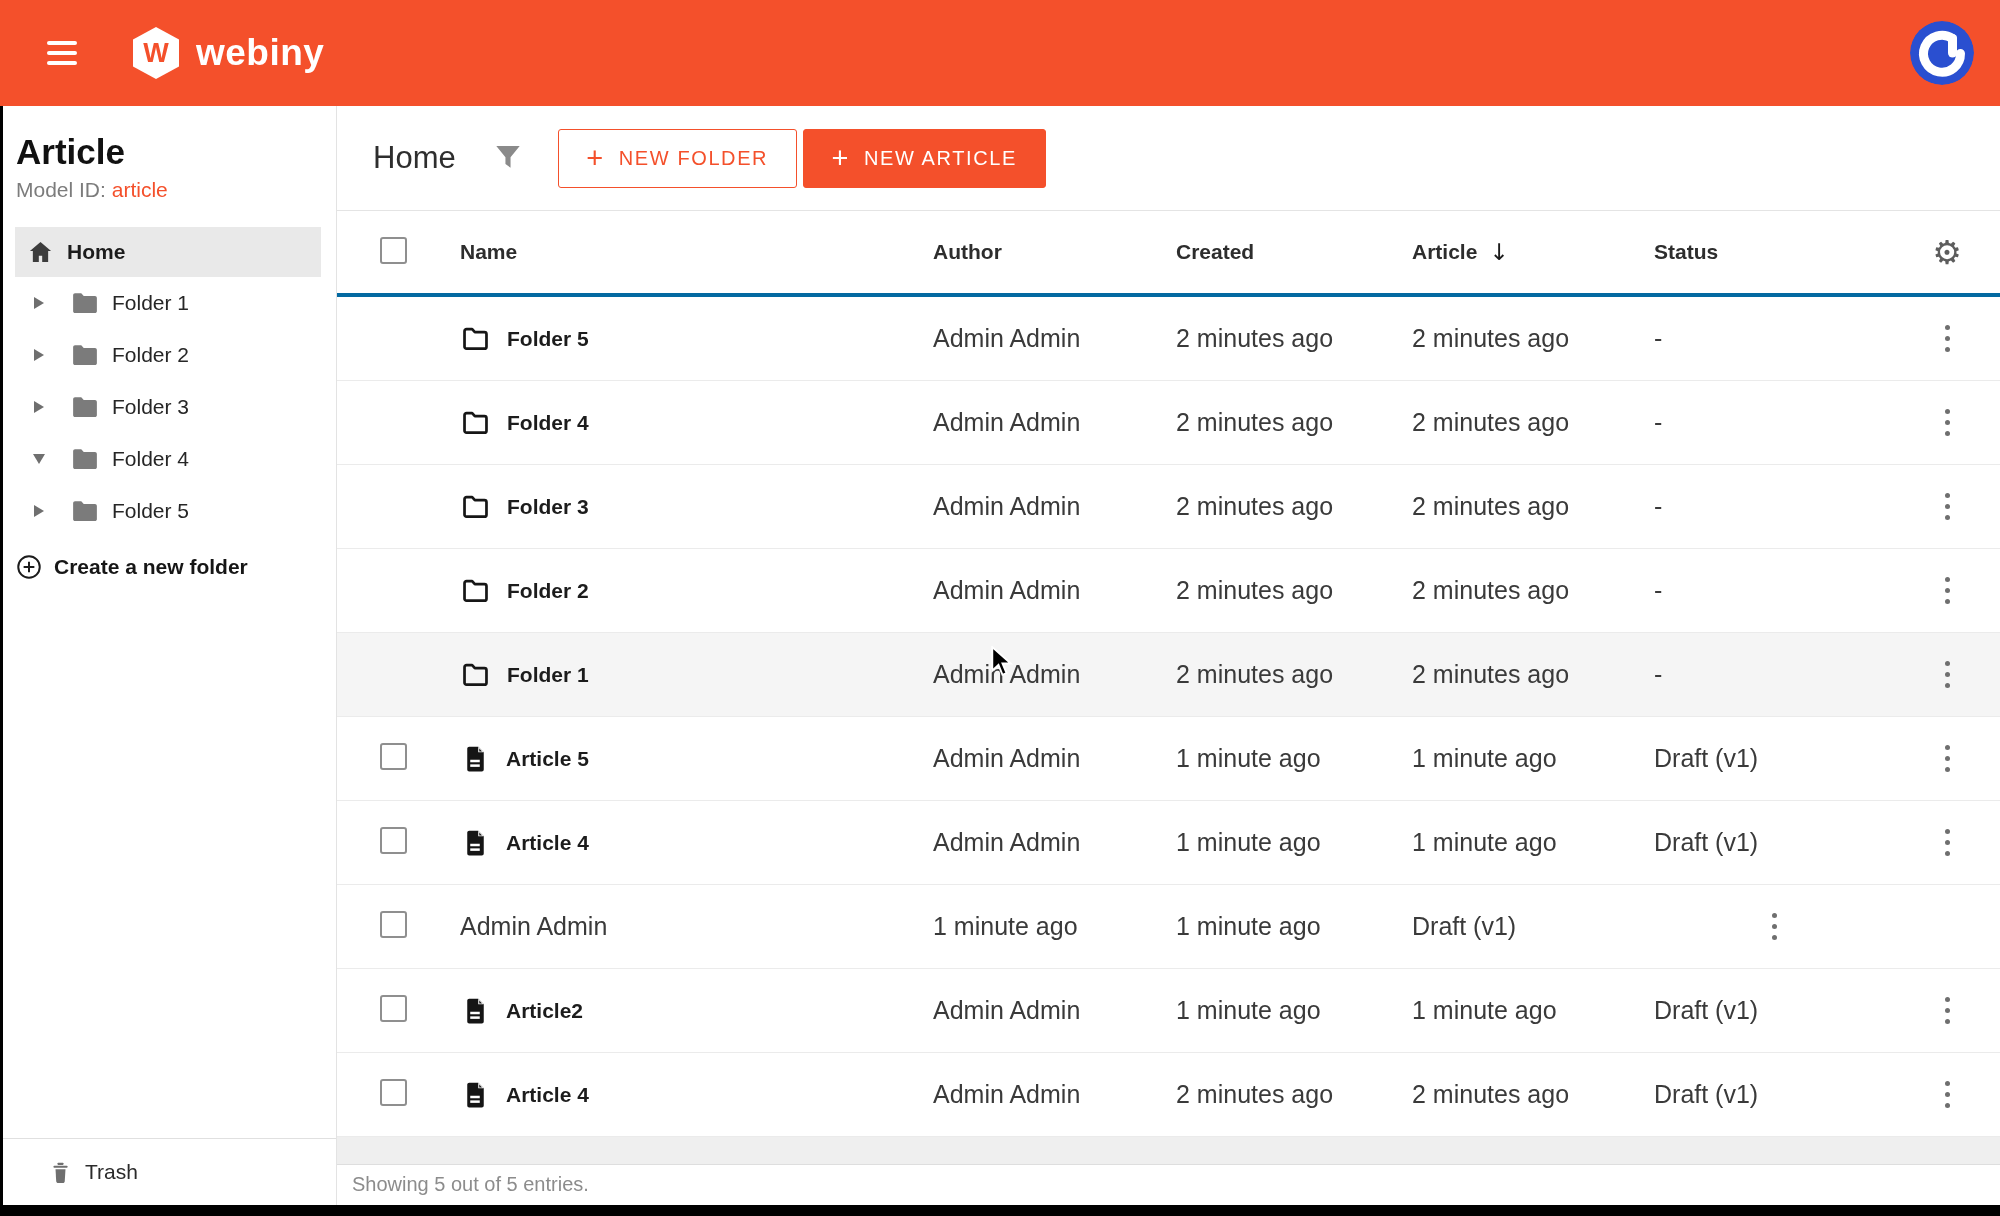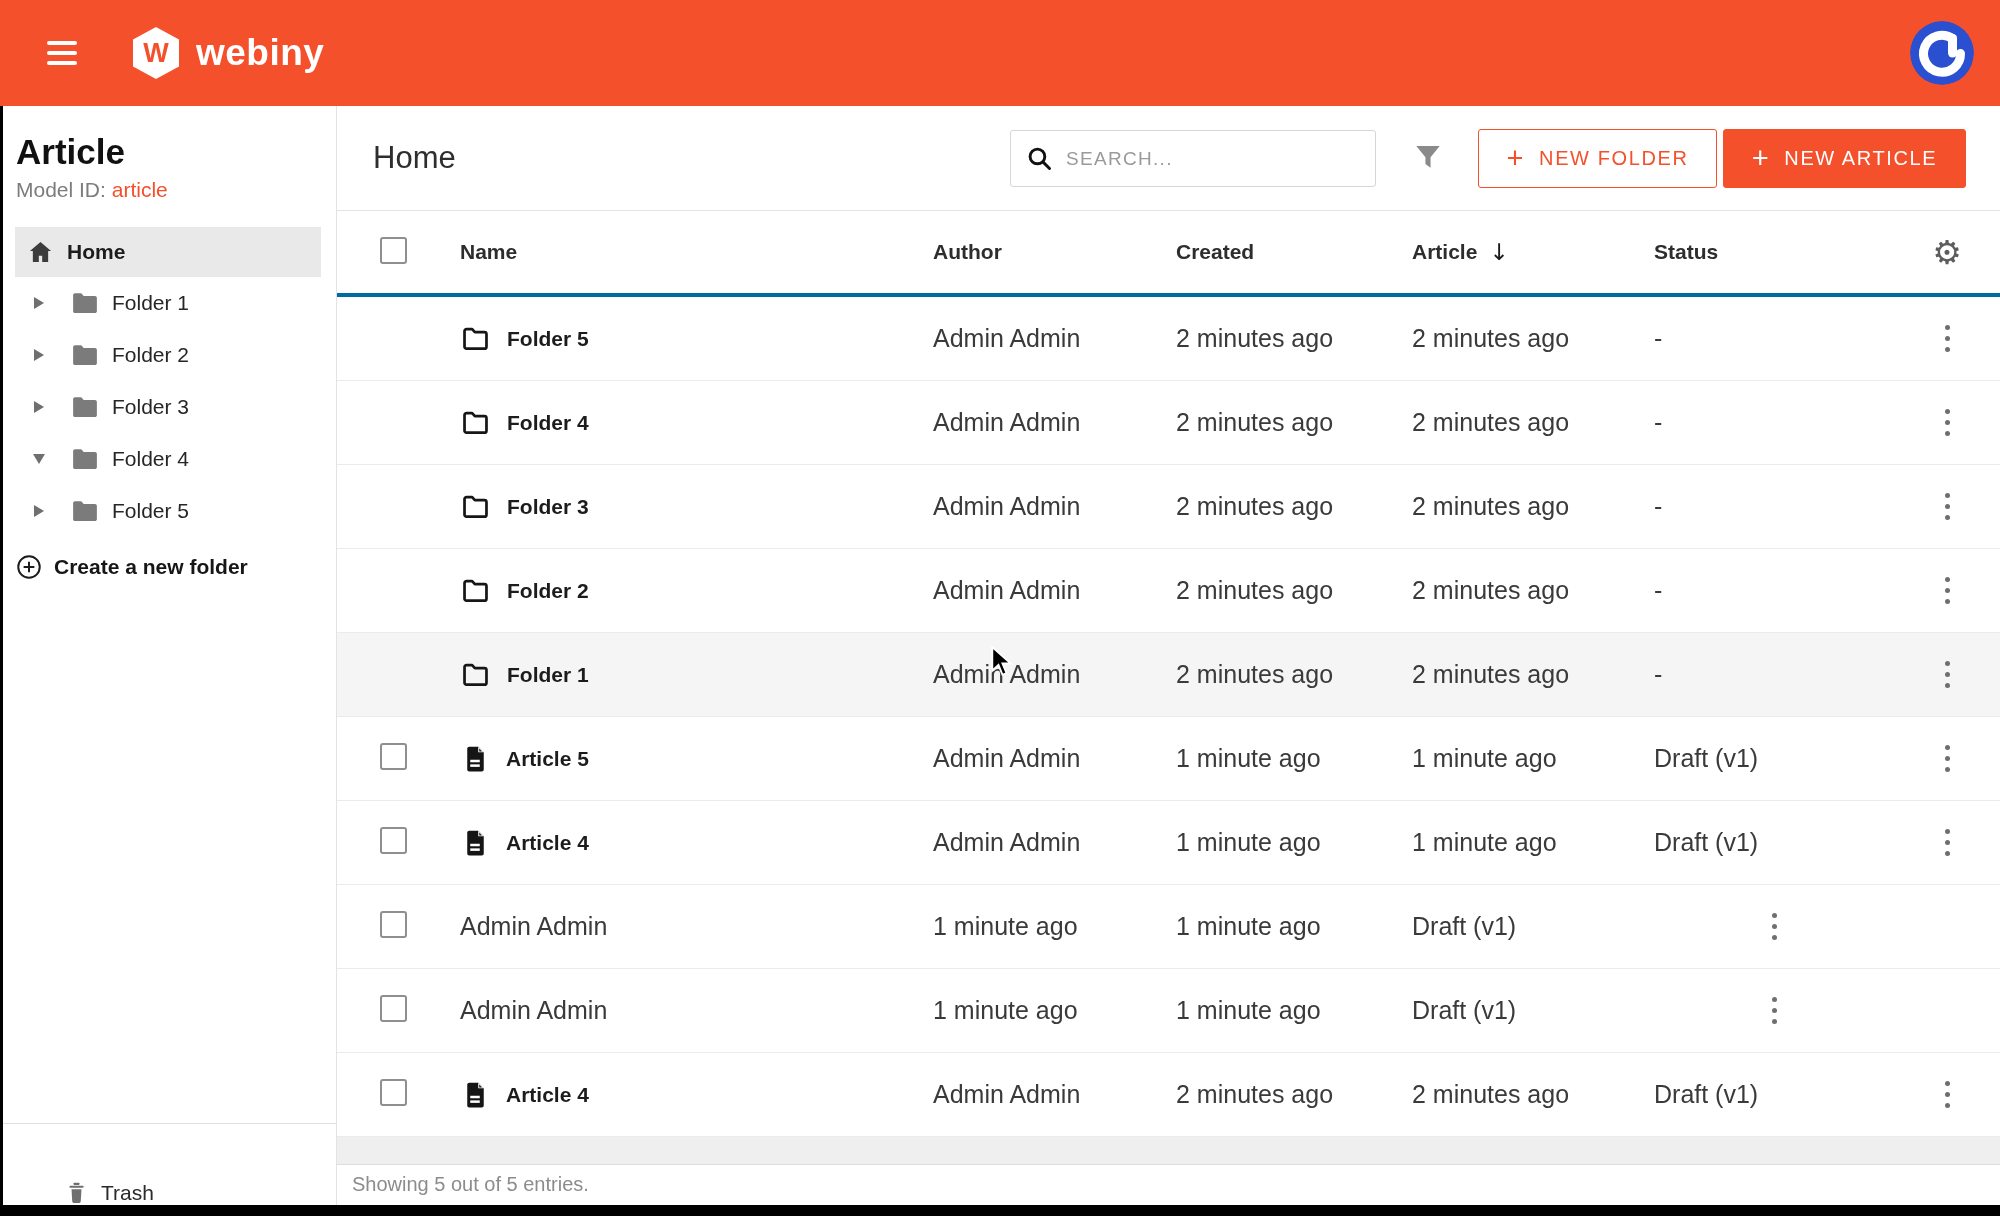--- a/index.html
+++ b/index.html
@@ -36,21 +36,21 @@
   .tree-home{height:50px;margin:0 15px;background:#e9e9e9;display:flex;align-items:center;padding-left:12px;cursor:pointer;}
   .tree-home .home-label{font-size:21px;font-weight:700;color:#1c1c1c;margin-left:13px;}
   .tree-row{height:52px;display:flex;align-items:center;cursor:pointer;}
   .tri{width:14px;display:flex;justify-content:center;margin-left:32px;flex:0 0 14px;}
   .tri-right{width:0;height:0;border-left:10px solid var(--gray-icon);border-top:6px solid transparent;border-bottom:6px solid transparent;}
   .tri-down{width:0;height:0;border-top:10px solid var(--gray-icon);border-left:6px solid transparent;border-right:6px solid transparent;}
   .tree-folder-icon{margin-left:24px;display:flex;flex:0 0 30px;}
   .tree-label{font-size:21px;color:#262626;margin-left:12px;}
   .create-folder{display:flex;align-items:center;margin-top:6px;padding-left:15px;height:48px;cursor:pointer;}
   .create-folder .cf-label{font-size:21px;font-weight:700;color:#161616;margin-left:11px;}
-  .side-trash{margin-top:auto;height:82px;border-top:1px solid #e0e0e0;display:flex;align-items:flex-end;padding-left:64px;cursor:pointer;}
+  .side-trash{margin-top:auto;height:67px;border-top:1px solid #e0e0e0;display:flex;align-items:center;padding-left:48px;cursor:pointer;}
   .side-trash .trash-label{font-size:21px;font-weight:500;color:#2b2b2b;margin-left:12px;}
 
   
   .main{flex:1;display:flex;flex-direction:column;background:#fff;min-width:0;}
   .toolbar{height:105px;display:flex;align-items:center;padding:0 34px 0 36px;border-bottom:1px solid #e4e4e4;}
   .page-title{font-size:31px;font-weight:500;color:#2e2e2e;}
   .searchbox{margin-left:auto;width:366px;height:57px;border:1px solid #d6d6d6;border-radius:3px;background:#fff;display:flex;align-items:center;padding:0 12px 0 14px;}
   .searchbox input{border:none;outline:none;flex:1;font-size:20px;color:#333;margin-left:12px;font-family:"Liberation Sans",sans-serif;min-width:0;}
   .searchbox input::placeholder{color:#9a9a9a;letter-spacing:1.3px;font-size:19px;}
   .filter-btn{margin-left:34px;display:flex;align-items:center;cursor:pointer;}
@@ -206,29 +206,20 @@
           </svg>
       </span>
       <span class="trash-label">Trash</span>
     </div>
   </aside>
 
   <section class="main">
 
     <div class="toolbar">
       <div class="page-title">Home</div>
-      <div class="searchbox">
-        <span class="svgflex">
-          <svg width="29" height="29" viewBox="0 0 24 24" fill="none" stroke="#111" stroke-width="2.4" stroke-linecap="round">
-              <circle cx="10.3" cy="10.3" r="6.1"></circle>
-              <path d="M15 15 L20.3 20.3"></path>
-            </svg>
-        </span>
-        <input type="text" placeholder="SEARCH..." style="">
-      </div>
       <div class="filter-btn">
         <svg width="36" height="36" viewBox="0 0 24 24">
             <path d="M4.2 4h15.6l-6.1 7.5v7l-3.4-2.5v-4.5L4.2 4z" fill="#8a8a8a"></path>
           </svg>
       </div>
       <button class="btn btn-outline">
         <span class="plus">+</span>
         <span>NEW FOLDER</span>
       </button>
       <button class="btn btn-solid">
@@ -432,20 +423,32 @@
           <div class="actions">
             <span class="kebab">
               <i></i>
               <i></i>
               <i></i>
             </span>
           </div>
         </div>
         <div class="tgrid trow">
           <div><span class="checkbox"></span></div>
+          <div class="name-cell">
+            <span class="svgflex">
+              <svg width="30" height="30" viewBox="0 0 24 24">
+                <path d="M5.8 3.7c0-.9.7-1.6 1.6-1.6h7.2L19 6.6v13.7c0 .9-.7 1.6-1.6 1.6H7.4c-.9 0-1.6-.7-1.6-1.6V3.7z" fill="#151515"></path>
+                <rect x="8.2" y="12.6" width="7.6" height="2" fill="#fff"></rect>
+                <rect x="8.2" y="16.3" width="7.6" height="2" fill="#fff"></rect>
+                <path d="M14.6 2.1 L19 6.6 L14.6 6.6 Z" fill="#fff"></path>
+                <path d="M15.4 3.6 L17.6 5.9 L15.4 5.9 Z" fill="#151515"></path>
+              </svg>
+            </span>
+            <span class="name-text">Article2</span>
+          </div>
           <div class="cell">Admin Admin</div>
           <div class="cell">1 minute ago</div>
           <div class="cell">1 minute ago</div>
           <div class="cell">Draft (v1)</div>
           <div class="actions">
             <span class="kebab">
               <i></i>
               <i></i>
               <i></i>
             </span>

